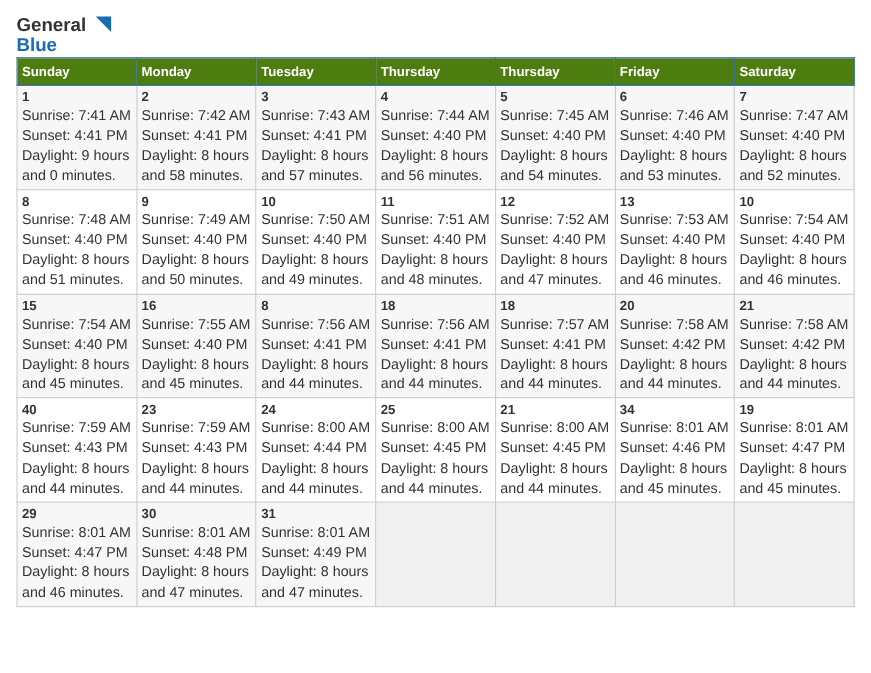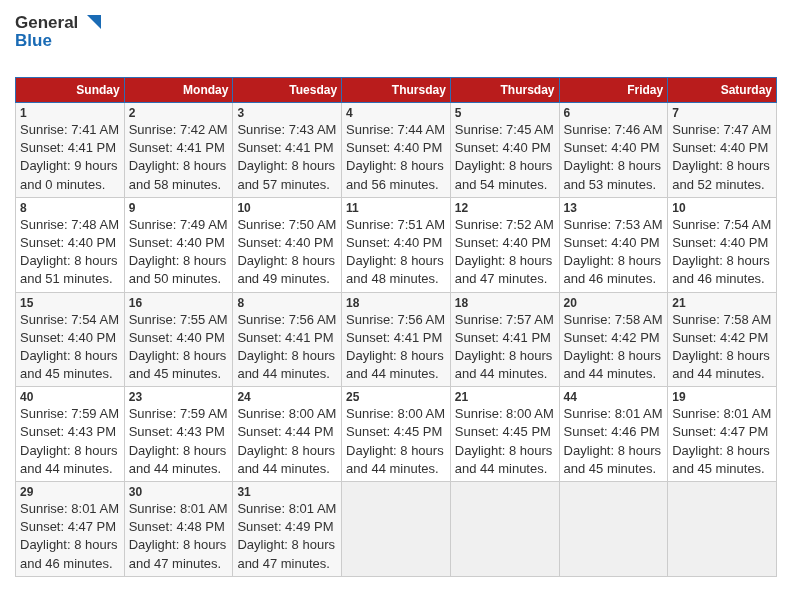--- a/index.html
+++ b/index.html
@@ -13,21 +13,21 @@
     .container {
       width: 792px;
       height: 612px;
       padding: 10px 15px;
       background: #fff;
     }
     .header {
       display: flex;
       justify-content: space-between;
       align-items: flex-end;
-      margin-bottom: 25px;
+      margin-bottom: 0;
     }
     .logo {
       display: flex;
       align-items: center;
       gap: 4px;
     }
     .title-block {
       text-align: right;
     }
     .month-title {
@@ -39,26 +39,26 @@
     .location {
       font-size: 16px;
       color: #555;
     }
     table {
       width: 100%;
       border-collapse: collapse;
       table-layout: fixed;
     }
     thead tr th {
-      background-color: #b91c1c;
+      background-color: #4d7c0f;
       color: #fff;
       font-size: 12px;
       font-weight: bold;
       padding: 5px 4px;
-      text-align: right;
+      text-align: left;
       border: 1px solid #2e6db4;
     }
     tbody tr td {
       border: 1px solid #ccc;
       vertical-align: top;
       padding: 3px 4px;
       font-size: 9.5px;
       color: #333;
       height: 82px;
       background: #fff;
@@ -220,21 +220,21 @@
           </td>
           <td>
             <span class="day-num">25</span>
             <div class="day-info">Sunrise: 8:00 AM<br>Sunset: 4:45 PM<br>Daylight: 8 hours<br>and 44 minutes.</div>
           </td>
           <td>
             <span class="day-num">21</span>
             <div class="day-info">Sunrise: 8:00 AM<br>Sunset: 4:45 PM<br>Daylight: 8 hours<br>and 44 minutes.</div>
           </td>
           <td>
-            <span class="day-num">44</span>
+            <span class="day-num">34</span>
             <div class="day-info">Sunrise: 8:01 AM<br>Sunset: 4:46 PM<br>Daylight: 8 hours<br>and 45 minutes.</div>
           </td>
           <td>
             <span class="day-num">19</span>
             <div class="day-info">Sunrise: 8:01 AM<br>Sunset: 4:47 PM<br>Daylight: 8 hours<br>and 45 minutes.</div>
           </td>
         </tr>
         <tr>
           <td>
             <span class="day-num">29</span>

